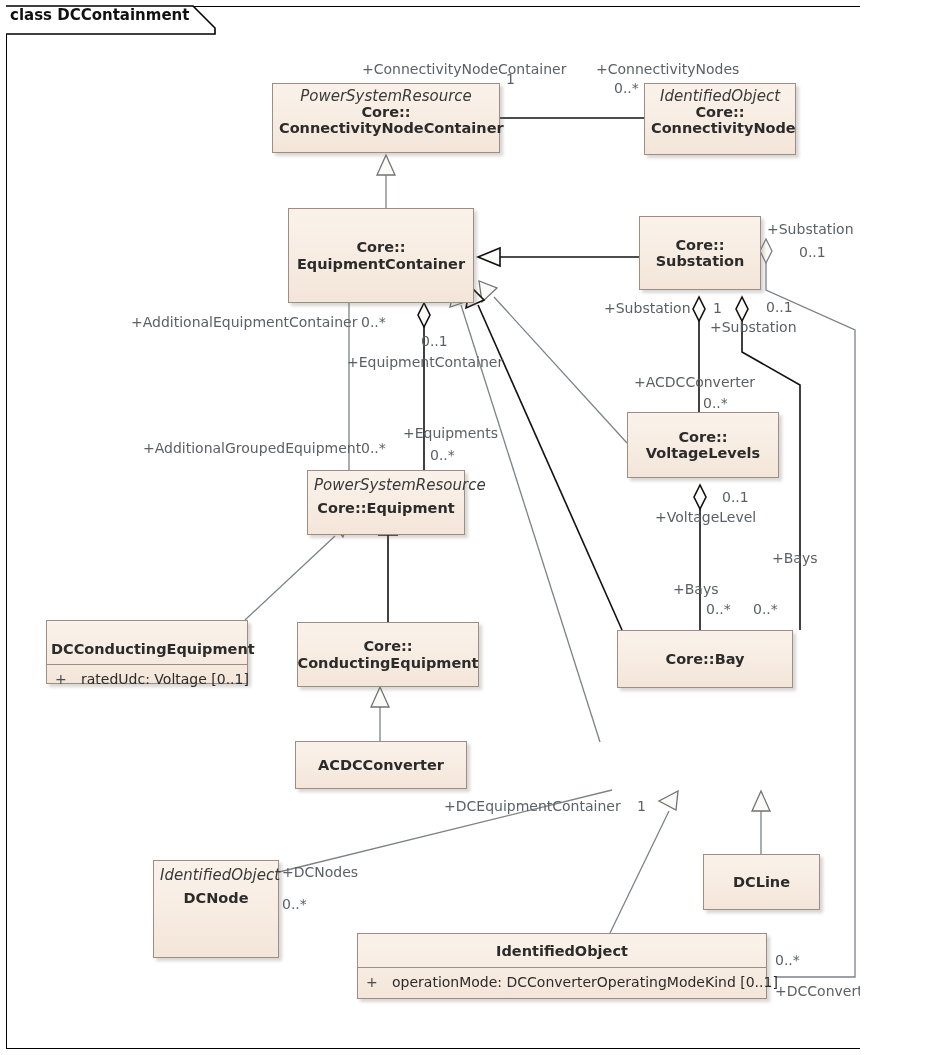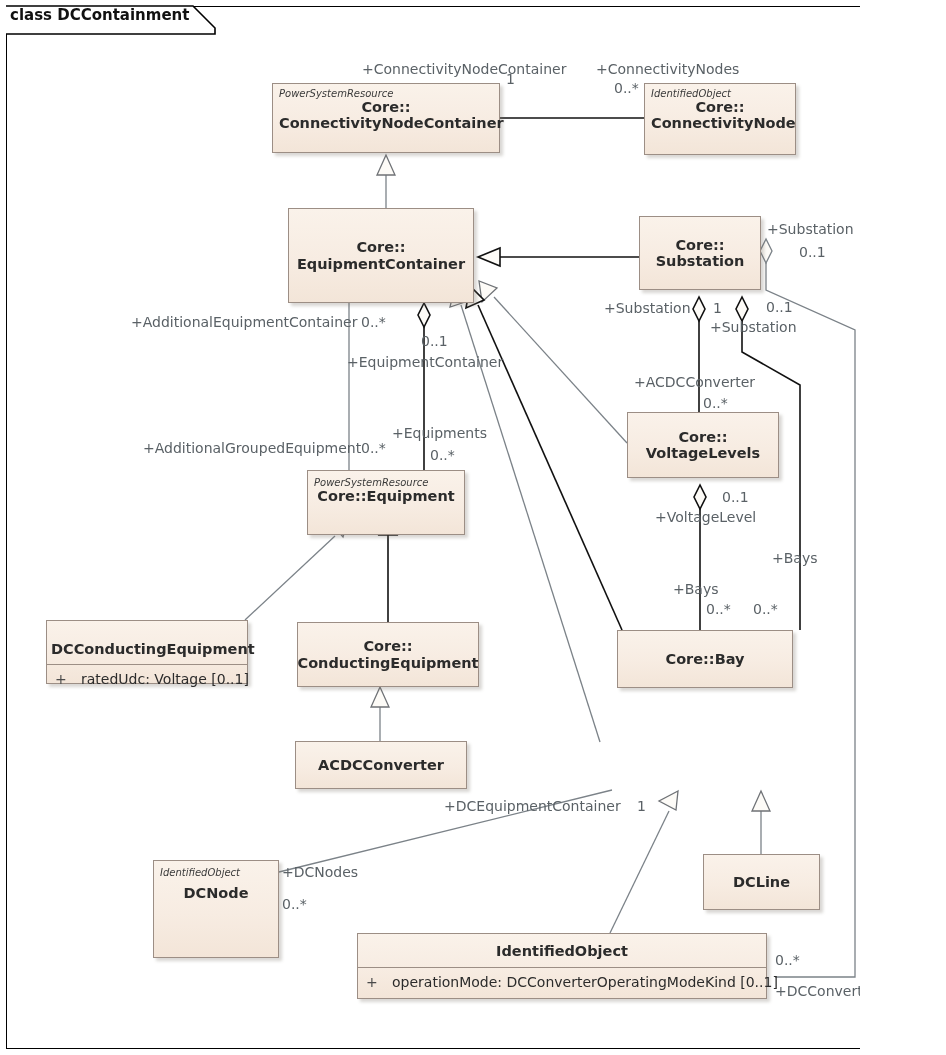--- a/index.html
+++ b/index.html
@@ -7,21 +7,21 @@
   #canvas{position:relative;width:860px;height:1055px;background:#ffffff;overflow:hidden;}
 
   
   .frame{position:absolute;left:6px;top:6px;width:927px;height:1043px;border:1.6px solid #000;box-sizing:border-box;}
   .frame-tab-inner{position:absolute;left:10px;top:6px;font-size:15px;font-weight:bold;color:#111;white-space:nowrap;letter-spacing:0px;}
 
   
   .cls{position:absolute;box-sizing:border-box;border:1.1px solid #9c8e85;
        background:linear-gradient(to bottom,#faf2ea 0%,#f7ece2 55%,#f3e5d8 100%);
        box-shadow:3px 3px 3px rgba(120,110,100,0.28);}
-  .cls .stereo{font-style:italic;font-size:10px;color:#3a3a3a;text-align:left;line-height:1.0;}
+  .cls .stereo{font-style:italic;font-size:15px;color:#3a3a3a;text-align:center;line-height:1.0;}
   .cls .nm{font-size:14.5px;font-weight:bold;color:#2b2b2b;text-align:center;line-height:1.12;}
   .cls .hdr{padding:5px 6px 6px 6px;}
   .sep{border-top:1.1px solid #9c8e85;}
   .attr{font-size:14px;color:#2b2b2b;padding:6px 6px 6px 8px;white-space:nowrap;}
   .attr .plus{display:inline-block;width:26px;color:#4a4a4a;}
 
   .vcenter{display:flex;flex-direction:column;align-items:center;justify-content:center;height:100%;}
 
   
   .lbl{position:absolute;font-size:14px;color:#5a6166;white-space:nowrap;line-height:1;}
@@ -134,21 +134,21 @@
   <div class="cls" style="left:627px;top:412px;width:152px;height:66px;">
     <div class="vcenter">
       <div class="nm">Core::</div>
       <div class="nm">VoltageLevels</div>
     </div>
   </div>
 
   <div class="cls" style="left:307px;top:470px;width:158px;height:65px;">
     <div class="hdr" style="padding-top:7px;">
       <div class="stereo">PowerSystemResource</div>
-      <div class="nm" style="">Core::Equipment</div>
+      <div class="nm" style="margin-top:7px;">Core::Equipment</div>
     </div>
   </div>
 
   <div class="cls" style="left:617px;top:630px;width:176px;height:58px;">
     <div class="vcenter">
       <div class="nm">Core::Bay</div>
     </div>
   </div>
 
   <div class="cls" style="left:46px;top:620px;width:202px;height:64px;">
@@ -199,21 +199,21 @@
 
   <div class="lbl" style="left:131px;top:315px;">+AdditionalEquipmentContainer</div>
   <div class="mult" style="left:361px;top:315px;">0..*</div>
 
   <div class="mult" style="left:421px;top:334px;">0..1</div>
   <div class="lbl" style="left:347px;top:355px;">+EquipmentContainer</div>
 
   <div class="lbl" style="left:143px;top:441px;">+AdditionalGroupedEquipment</div>
   <div class="mult" style="left:361px;top:441px;">0..*</div>
 
-  <div class="lbl" style="left:392px;top:426px;">+Equipments</div>
+  <div class="lbl" style="left:403px;top:426px;">+Equipments</div>
   <div class="mult" style="left:430px;top:448px;">0..*</div>
 
   <div class="lbl" style="left:767px;top:222px;">+Substation</div>
   <div class="mult" style="left:799px;top:245px;">0..1</div>
 
   <div class="mult" style="left:766px;top:300px;">0..1</div>
   <div class="lbl" style="left:710px;top:320px;">+Substation</div>
 
   <div class="lbl" style="left:604px;top:301px;">+Substation</div>
   <div class="mult" style="left:713px;top:301px;">1</div>

